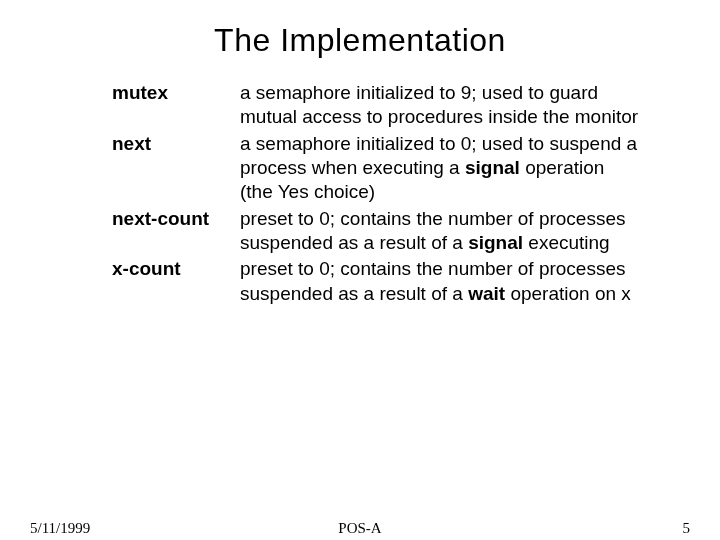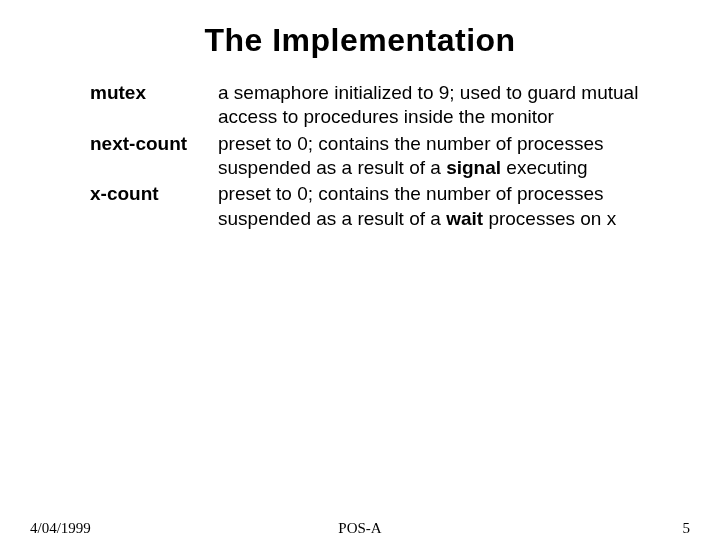--- a/index.html
+++ b/index.html
@@ -14,27 +14,28 @@
   }
   .slide {
     position: relative;
     width: 720px;
     height: 540px;
     box-sizing: border-box;
   }
   .title {
     text-align: center;
     font-size: 32px;
-    font-weight: bold;
+    font-weight: normal;
     padding-top: 22px;
     padding-bottom: 12px;
     letter-spacing: 0.5px;
   }
   .content {
     padding: 10px 70px 0 90px;
+    margin-left: 22px;
   }
   table.defs {
     border-collapse: collapse;
     width: 100%;
   }
   table.defs td {
     vertical-align: top;
     padding: 0 8px 2px 0;
     font-size: 19px;
     line-height: 1.28;
@@ -80,34 +81,40 @@
   <div class="content">
     <table class="defs">
       <tbody>
           <tr>
         <td class="term">mutex</td>
         <td>
           <span>a semaphore initialized to 9; used to guard mutual access to procedures inside the monitor</span>
         </td>
       </tr>
       <tr>
+        <td class="term">next</td>
+        <td>
+          <span>a semaphore initialized to 0; used to suspend a process when executing a </span><span class="bold">signal</span><span> operation (the Yes choice)</span>
+        </td>
+      </tr>
+      <tr>
         <td class="term">next-count</td>
         <td>
           <span>preset to 0; contains the number of processes suspended as a result of a </span><span class="bold">signal</span><span> executing</span>
         </td>
       </tr>
       <tr>
         <td class="term">x-count</td>
         <td>
-          <span>preset to 0; contains the number of processes suspended as a result of a </span><span class="bold">wait</span><span> processes on x</span>
+          <span>preset to 0; contains the number of processes suspended as a result of a </span><span class="bold">wait</span><span> operation on x</span>
         </td>
       </tr>
     </tbody>
       </table>
   </div>
 
   <div class="footer">
-    <span class="footer-date">4/04/1999</span>
+    <span class="footer-date">5/11/1999</span>
     <span class="footer-center">POS-A</span>
     <span class="footer-page">5</span>
   </div>
 
 </div>
 
 </body></html>

